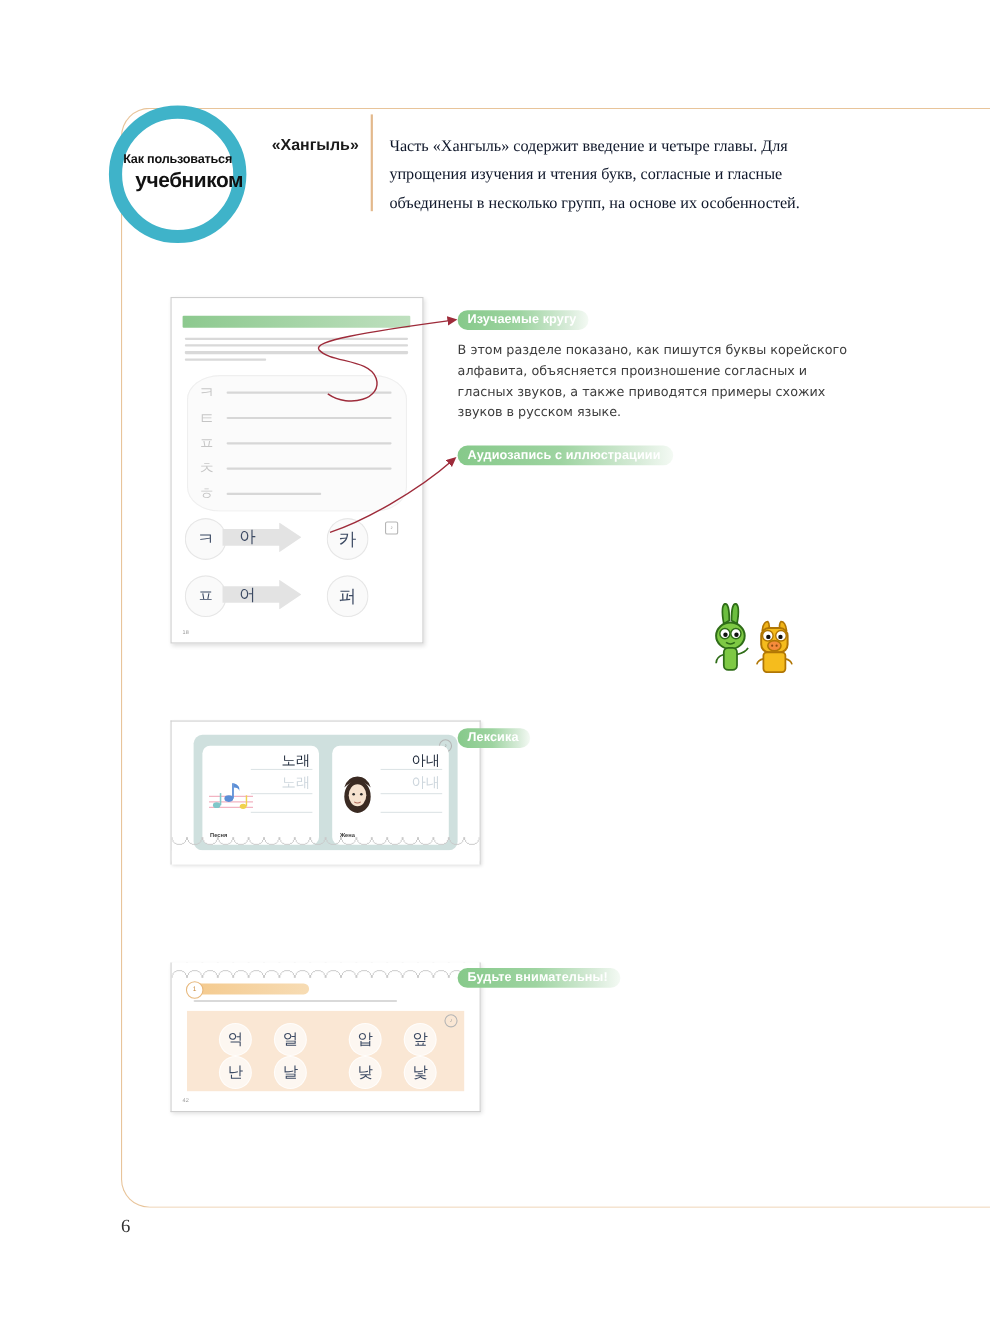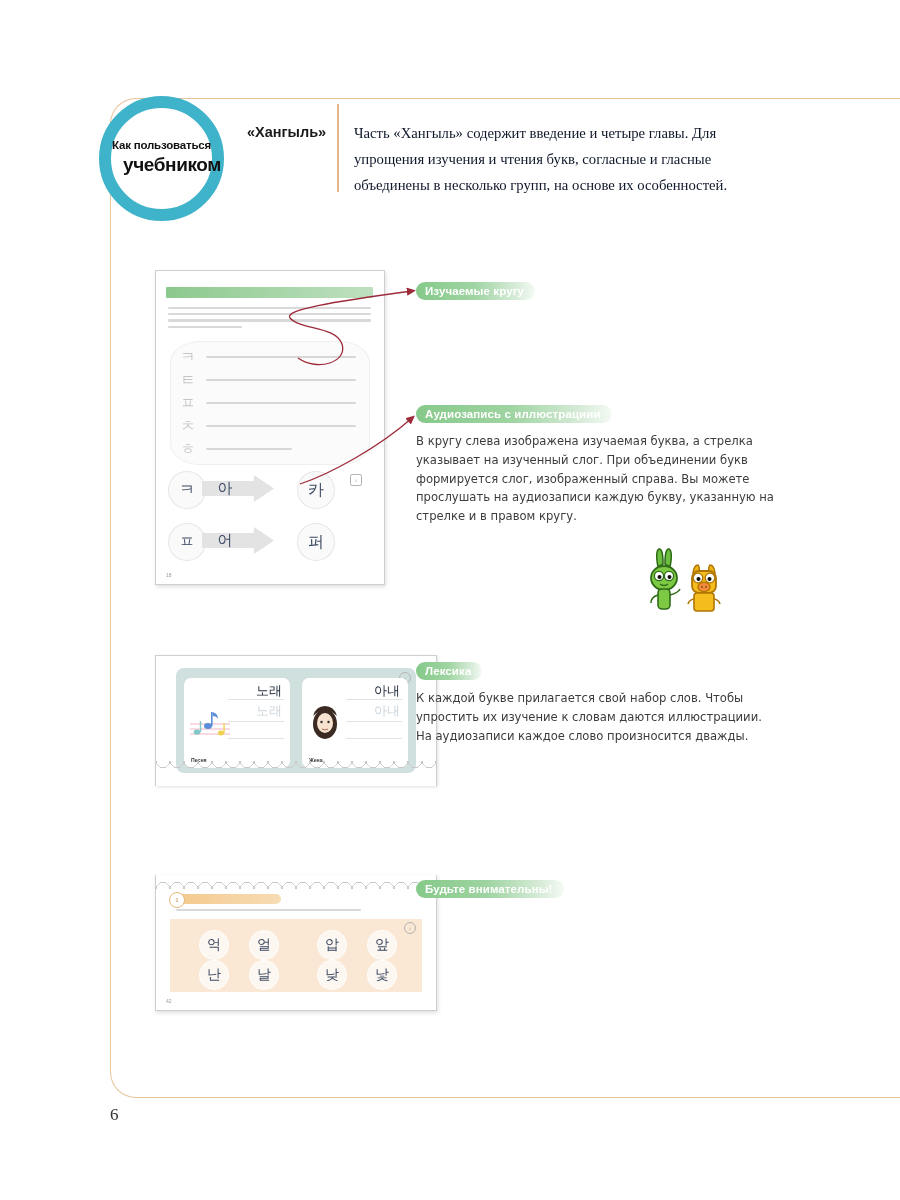--- a/index.html
+++ b/index.html
@@ -413,29 +413,28 @@
     <marker id="ah" markerWidth="7" markerHeight="7" refX="4" refY="3.2" orient="auto">
       <path d="M0,0 L7,3.2 L0,6.4 z" fill="#9e2b3a"></path>
     </marker>
   </defs>
   <path d="M298 358 C 318 372, 348 362, 342 344 C 336 326, 300 330, 290 318 C 284 310, 330 302, 412 291" stroke="#9e2b3a" stroke-width="1.3" fill="none" marker-end="url(#ah)"></path>
   <path d="M300 484 C 330 474, 378 448, 412 418" stroke="#9e2b3a" stroke-width="1.3" fill="none" marker-end="url(#ah)"></path>
 </svg>
 
 <div class="callout" style="left:416px; top:281px;">
   <span class="cbadge">Изучаемые кругу</span>
+  <div class="cbody">В этом разделе показано, как пишутся буквы корейского алфавита, объясняется произношение согласных и гласных звуков, а также приводятся примеры схожих звуков в русском языке.</div>
 </div>
 
 <div class="callout" style="left:416px; top:404px;">
   <span class="cbadge">Аудиозапись с иллюстрациии</span>
-  <div class="cbody">В кругу слева изображена изучаемая буква, а стрелка указывает на изученный слог. При объединении букв формируется слог, изображенный справа. Вы можете прослушать на аудиозаписи каждую букву, указанную на стрелке и в правом кругу.</div>
 </div>
 
 <div class="callout" style="left:416px; top:661px; width:350px;">
   <span class="cbadge">Лексика</span>
-  <div class="cbody">К каждой букве прилагается свой набор слов. Чтобы упростить их изучение к словам даются иллюстрациии. На аудиозаписи каждое слово произносится дважды.</div>
 </div>
 
 <div class="callout" style="left:416px; top:879px; width:350px;">
   <span class="cbadge">Будьте внимательны!</span>
 </div>
 
 <div class="pagenum">6</div>
 
 </body></html>

